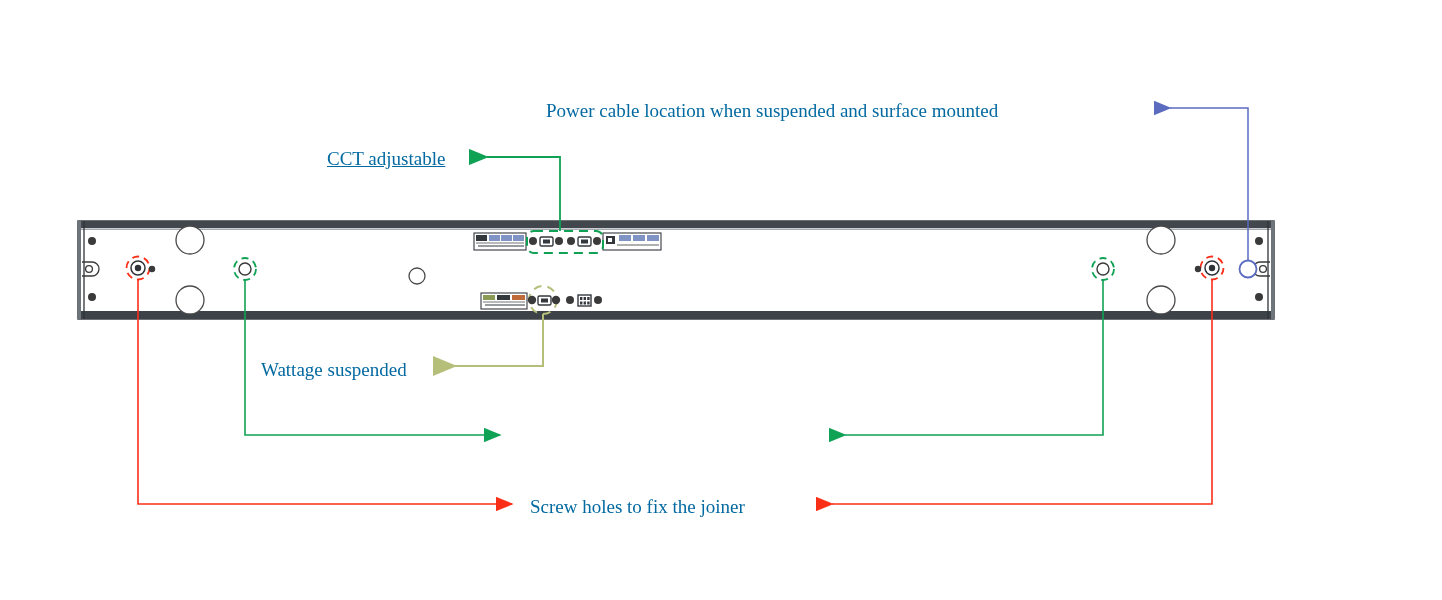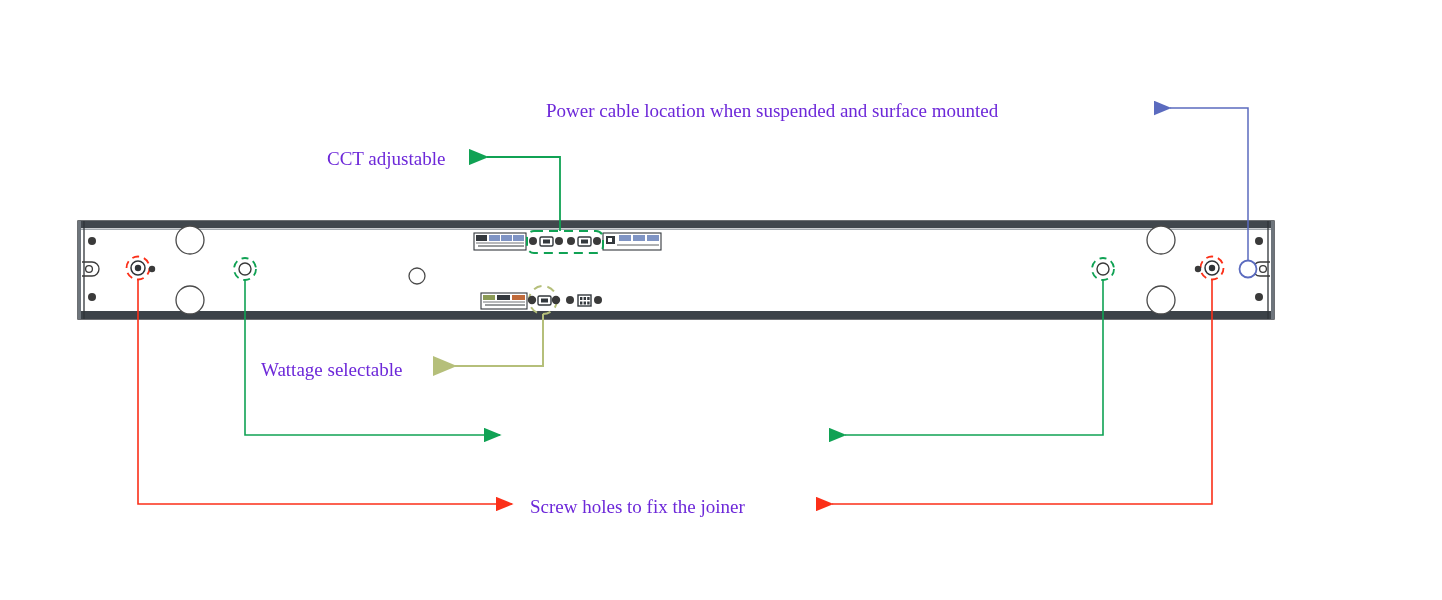--- a/index.html
+++ b/index.html
@@ -1,21 +1,21 @@
 <!DOCTYPE html>
 <html><head>
 <meta charset="utf-8">
 <style>
   html,body{margin:0;padding:0;background:#ffffff;}
   body{width:1442px;height:600px;overflow:hidden;
        font-family:"Liberation Serif","DejaVu Serif",serif;}
   #stage{position:relative;width:1442px;height:600px;}
   svg#diagram{position:absolute;left:0;top:0;width:1442px;height:600px;display:block;}
   .lbl{position:absolute;font-family:"Liberation Serif","DejaVu Serif",serif;
-       font-size:19px;color:#6d28d9;white-space:nowrap;line-height:1;}
+       font-size:19px;color:#0369a1;white-space:nowrap;line-height:1;}
 </style>
 </head>
 <body>
 
 <div id="stage">
 
   <svg id="diagram" viewBox="0 0 1442 600">
     <defs>
       <marker id="ah-green-l" markerWidth="11" markerHeight="9" refX="1" refY="4.5" orient="auto">
         <path d="M11,0 L11,9 L0,4.5 Z" fill="#10a254"></path>
@@ -167,17 +167,17 @@
     <path d="M245,280 L245,435 L500,435" fill="none" stroke="#10a254" stroke-width="1.6" marker-end="url(#ah-green-r)"></path>
 
     <path d="M1103,280 L1103,435 L845,435" fill="none" stroke="#10a254" stroke-width="1.6" marker-end="url(#ah-green-l)"></path>
 
     <path d="M138,280 L138,504 L512,504" fill="none" stroke="#fb2f18" stroke-width="1.6" marker-end="url(#ah-red-r)"></path>
 
     <path d="M1212,280 L1212,504 L832,504" fill="none" stroke="#fb2f18" stroke-width="1.6" marker-end="url(#ah-red-l)"></path>
   </svg>
 
   <div class="lbl" style="left:546px;top:101px;">Power cable location when suspended and surface mounted</div>
-  <div class="lbl" style="left:327px;top:149px;">CCT adjustable</div>
-  <div class="lbl" style="left:261px;top:360px;">Wattage selectable</div>
+  <div class="lbl" style="left:327px;top:149px;text-decoration:underline;">CCT adjustable</div>
+  <div class="lbl" style="left:261px;top:360px;">Wattage suspended</div>
   <div class="lbl" style="left:530px;top:497px;font-family:Liberation Serif, serif;">Screw holes to fix the joiner</div>
 
 </div>
 
 </body></html>

